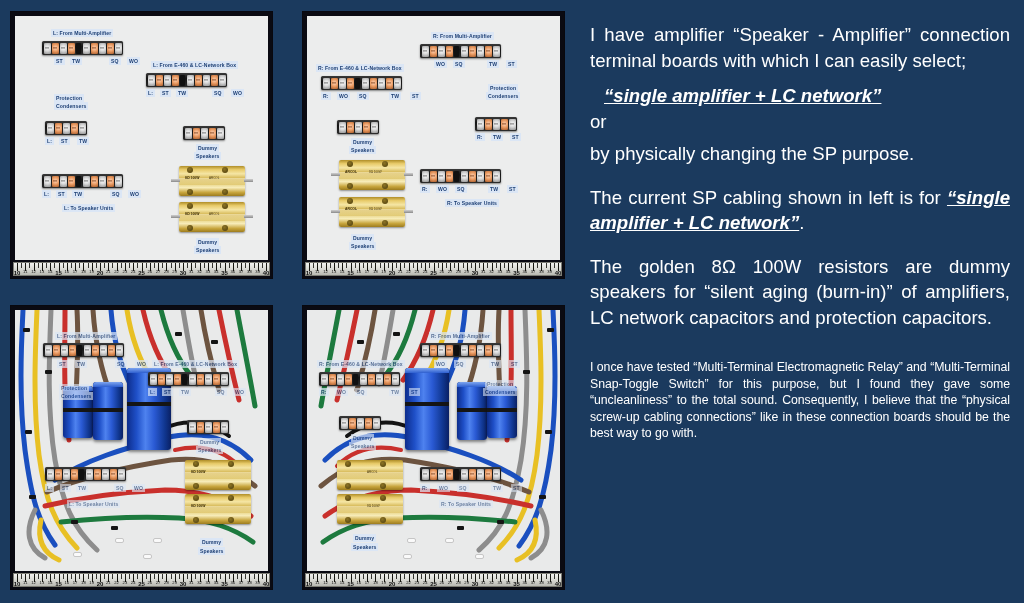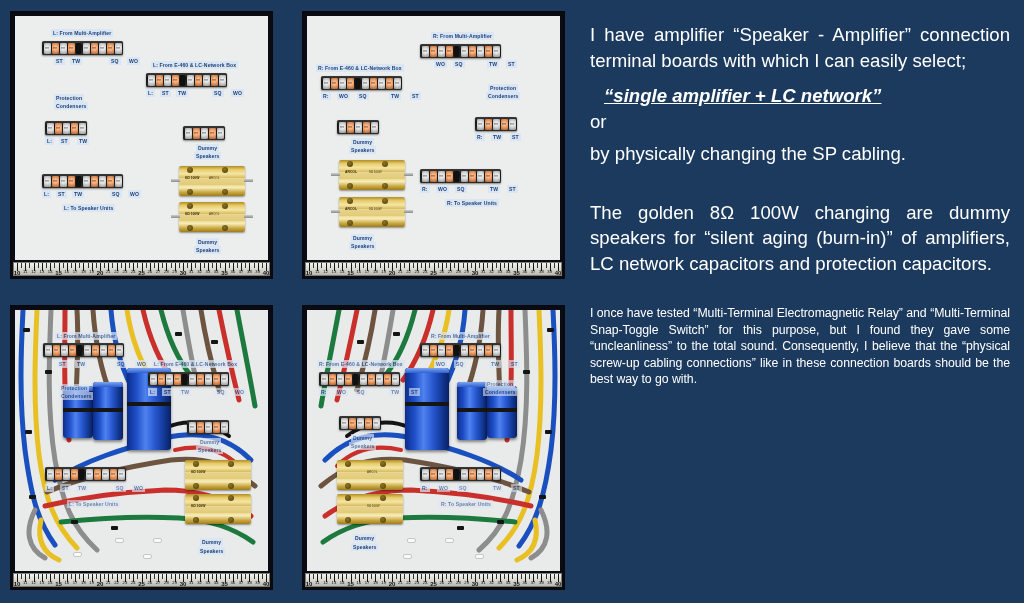--- a/index.html
+++ b/index.html
@@ -1115,27 +1115,28 @@
 
     <div class="spacer-sm"></div>
 
     <div class="emph">“single amplifier  + LC network”</div>
 
     <div class="or-line">or</div>
 
 
     <div class="spacer-sm"></div>
 
-    <div class="para nojust">by physically changing the SP cabling.</div>
+    <div class="para nojust">by physically changing the SP purpose.</div>
 
     <div class="spacer-md"></div>
 
+    <div class="para"><span>The current SP cabling shown in left is for </span><span class="inline-emph">“single amplifier  + LC network”</span><span>.</span></div>
 
     <div class="spacer-md"></div>
 
-    <div class="para">The golden 8Ω 100W changing are dummy speakers for “silent aging (burn-in)” of amplifiers, LC network capacitors and protection capacitors.</div>
+    <div class="para">The golden 8Ω 100W resistors are dummy speakers for “silent aging (burn-in)” of amplifiers, LC network capacitors and protection capacitors.</div>
 
     <div class="spacer-lg"></div>
 
     <div class="smallpara">I once have tested “Multi-Terminal Electromagnetic Relay” and “Multi-Terminal Snap-Toggle Switch” for this purpose, but I found they gave some “uncleanliness” to the total sound.  Consequently, I believe that the “physical screw-up cabling connections” like in these connection boards should be the best way to go with.</div>
   </div>
 
 </div>
 
 </body></html>

